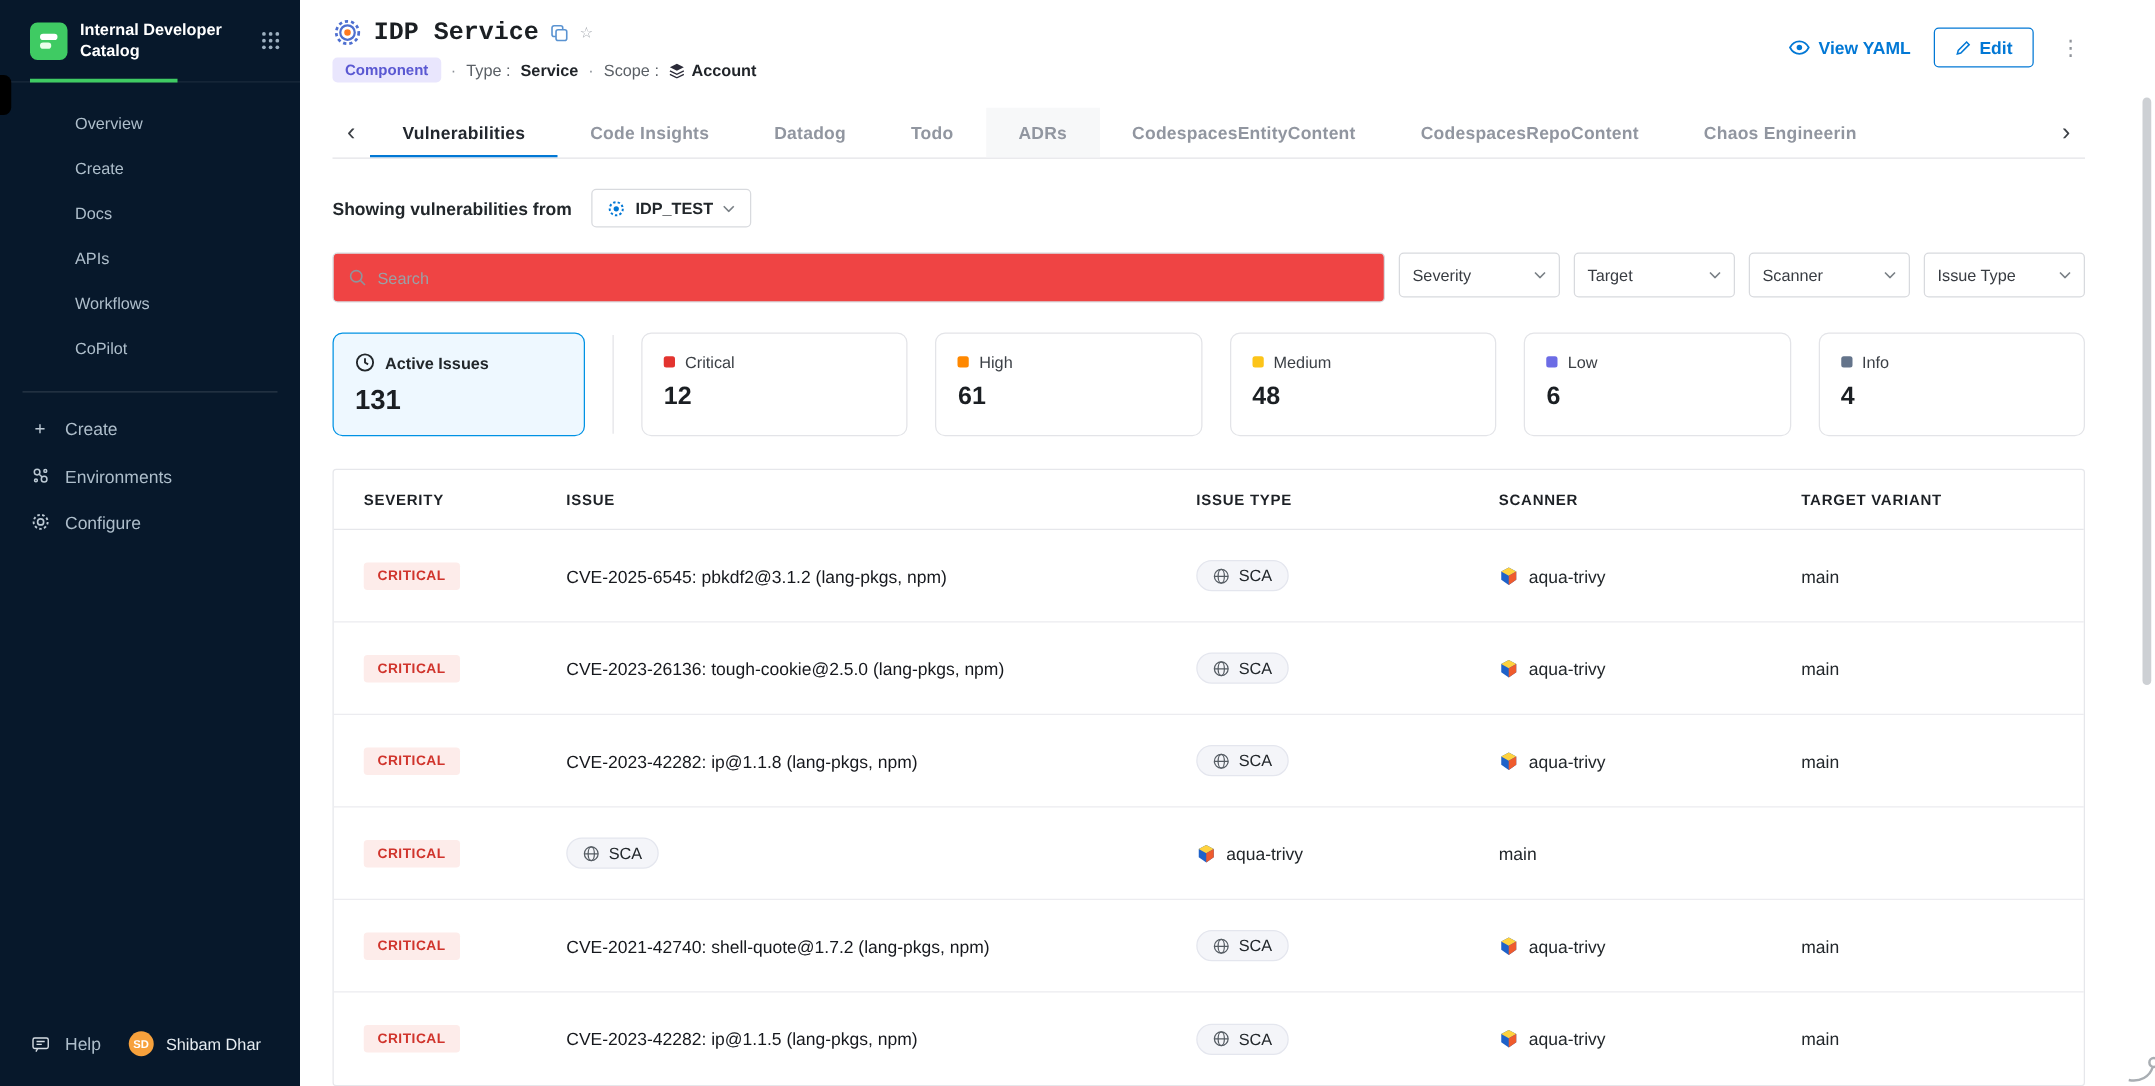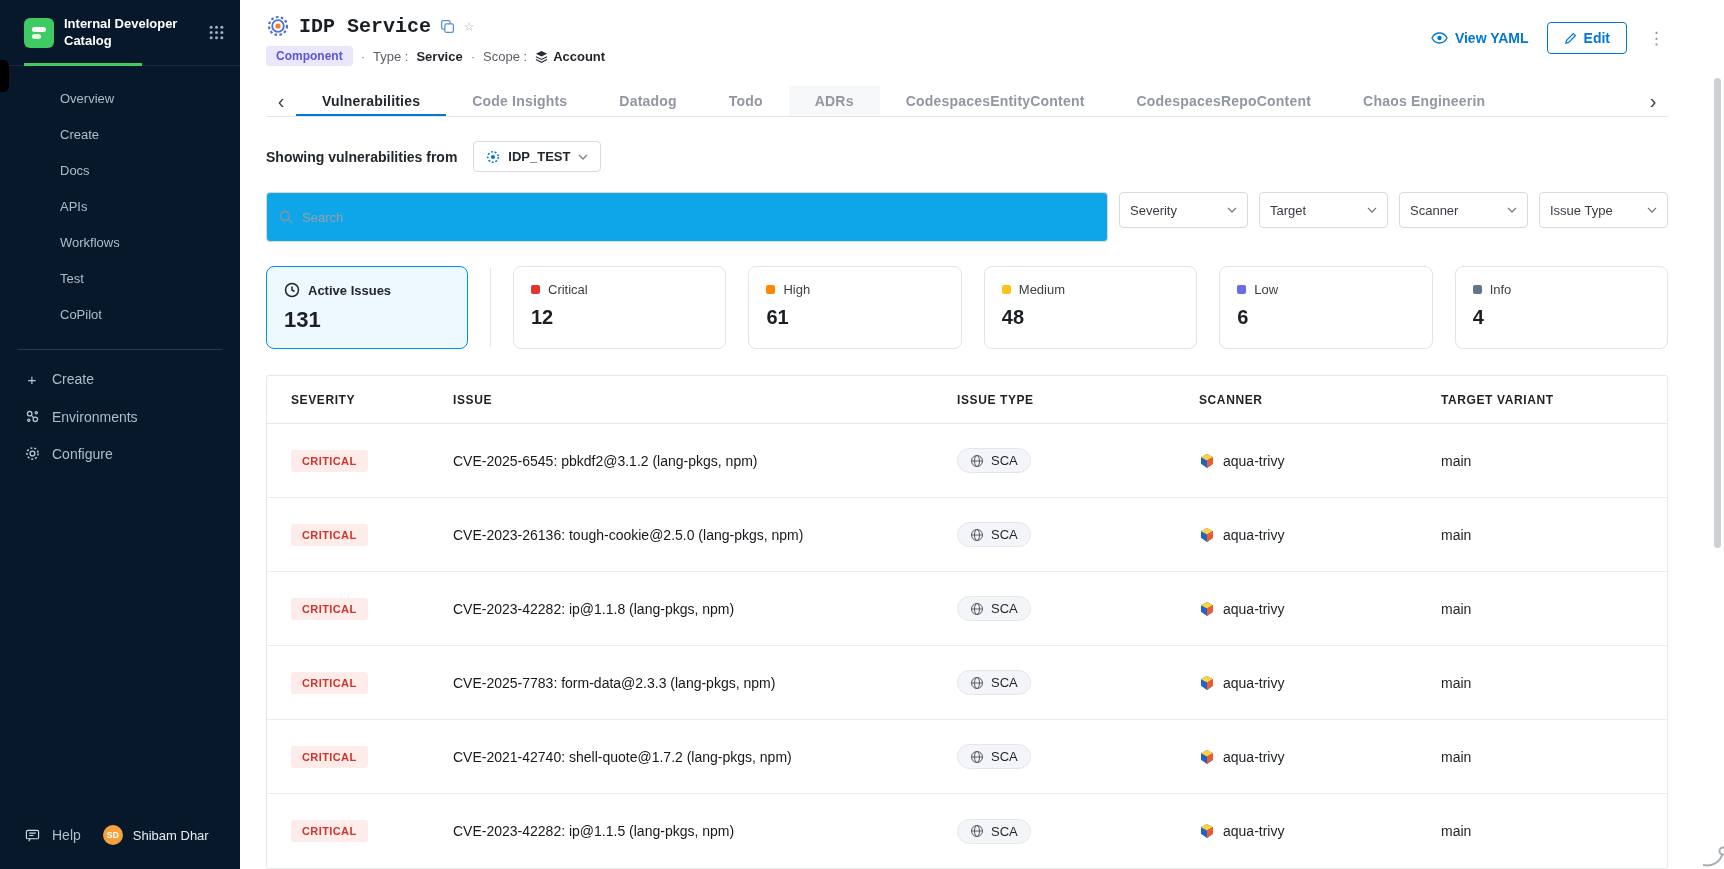--- a/index.html
+++ b/index.html
@@ -80,21 +80,21 @@
 
   .content { padding: 24px 56px 0 26px; display: flex; flex-direction: column; }
 
   .showing-row { display: flex; align-items: center; gap: 16px; margin-bottom: 20px; }
   .showing-label { font-size: 14px; font-weight: 700; color: #22272b; }
   .project-select { display: flex; align-items: center; gap: 8px; border: 1px solid #d8dade; border-radius: 4px;
     padding: 7px 12px; font-size: 13px; font-weight: 600; color: #22272b; background: #fff; cursor: pointer; }
 
   .filter-row { display: flex; gap: 11px; margin-bottom: 24px; }
   .search-box { flex: 1; display: flex; align-items: center; gap: 9px; border: 1px solid #d8dade;
-    border-radius: 4px; padding: 0 12px; height: 50px; background: #0ea5e9; }
+    border-radius: 4px; padding: 0 12px; height: 40px; background: #ef4444; }
   .search-box input { border: none; outline: none; flex: 1; font-size: 13px; color: #333; font-family: inherit; background: transparent; }
   .search-box input::placeholder { color: #9aa0a6; }
   .f-select { width: 129px; min-width: 129px; display: flex; align-items: center; justify-content: space-between;
     border: 1px solid #d8dade; border-radius: 4px; padding: 0 10px; height: 36px; font-size: 13px;
     color: #383c42; background: #fff; cursor: pointer; }
 
   .stats-row { display: flex; align-items: stretch; gap: 22px; margin-bottom: 26px; }
   .active-card { width: 202px; min-width: 202px; border: 1.5px solid #0092e4; background: #eef8ff;
     border-radius: 8px; padding: 15px 17px; cursor: pointer; }
   .card-label-row { display: flex; align-items: center; gap: 8px; }
@@ -158,21 +158,20 @@
     <div class="brand-underline"></div>
   </div>
   <div class="sidebar-handle"></div>
 
   <nav class="side-nav">
     <div class="nav-item">Overview</div>
     <div class="nav-item">Create</div>
     <div class="nav-item">Docs</div>
     <div class="nav-item">APIs</div>
     <div class="nav-item">Workflows</div>
-    <div class="nav-item">Test</div>
     <div class="nav-item">CoPilot</div>
   </nav>
 
   <div class="side-divider"></div>
 
   <div class="bottom-group">
     <div class="bgi">
       <span class="bgi-icon">+</span>
       <span>Create</span>
     </div>
@@ -486,21 +485,20 @@
                 <path d="M8 1l6 3.2L8 7.5 2 4.2z" fill="#ffd23e"></path>
                 <path d="M8 7.5l6-3.3v6.6L8 15z" fill="#ef5b2d"></path>
               </svg>
             </span>
             <span>aqua-trivy</span>
           </span>
         <span class="target-cell">main</span>
       </div>
       <div class="t-row">
         <span><span class="sev-badge">CRITICAL</span></span>
-        <span class="issue-cell">CVE-2025-7783: form-data@2.3.3 (lang-pkgs, npm)</span>
         <span><span class="sca-pill">
               <span style="display:flex;">
                 <svg width="14" height="14" viewBox="0 0 14 14" fill="none" stroke="#555c63">
                   <circle cx="7" cy="7" r="5.5"></circle>
                   <ellipse cx="7" cy="7" rx="2.5" ry="5.5"></ellipse>
                   <path d="M1.5 7h11"></path>
                 </svg>
               </span>
               <span>SCA</span>
             </span></span>

